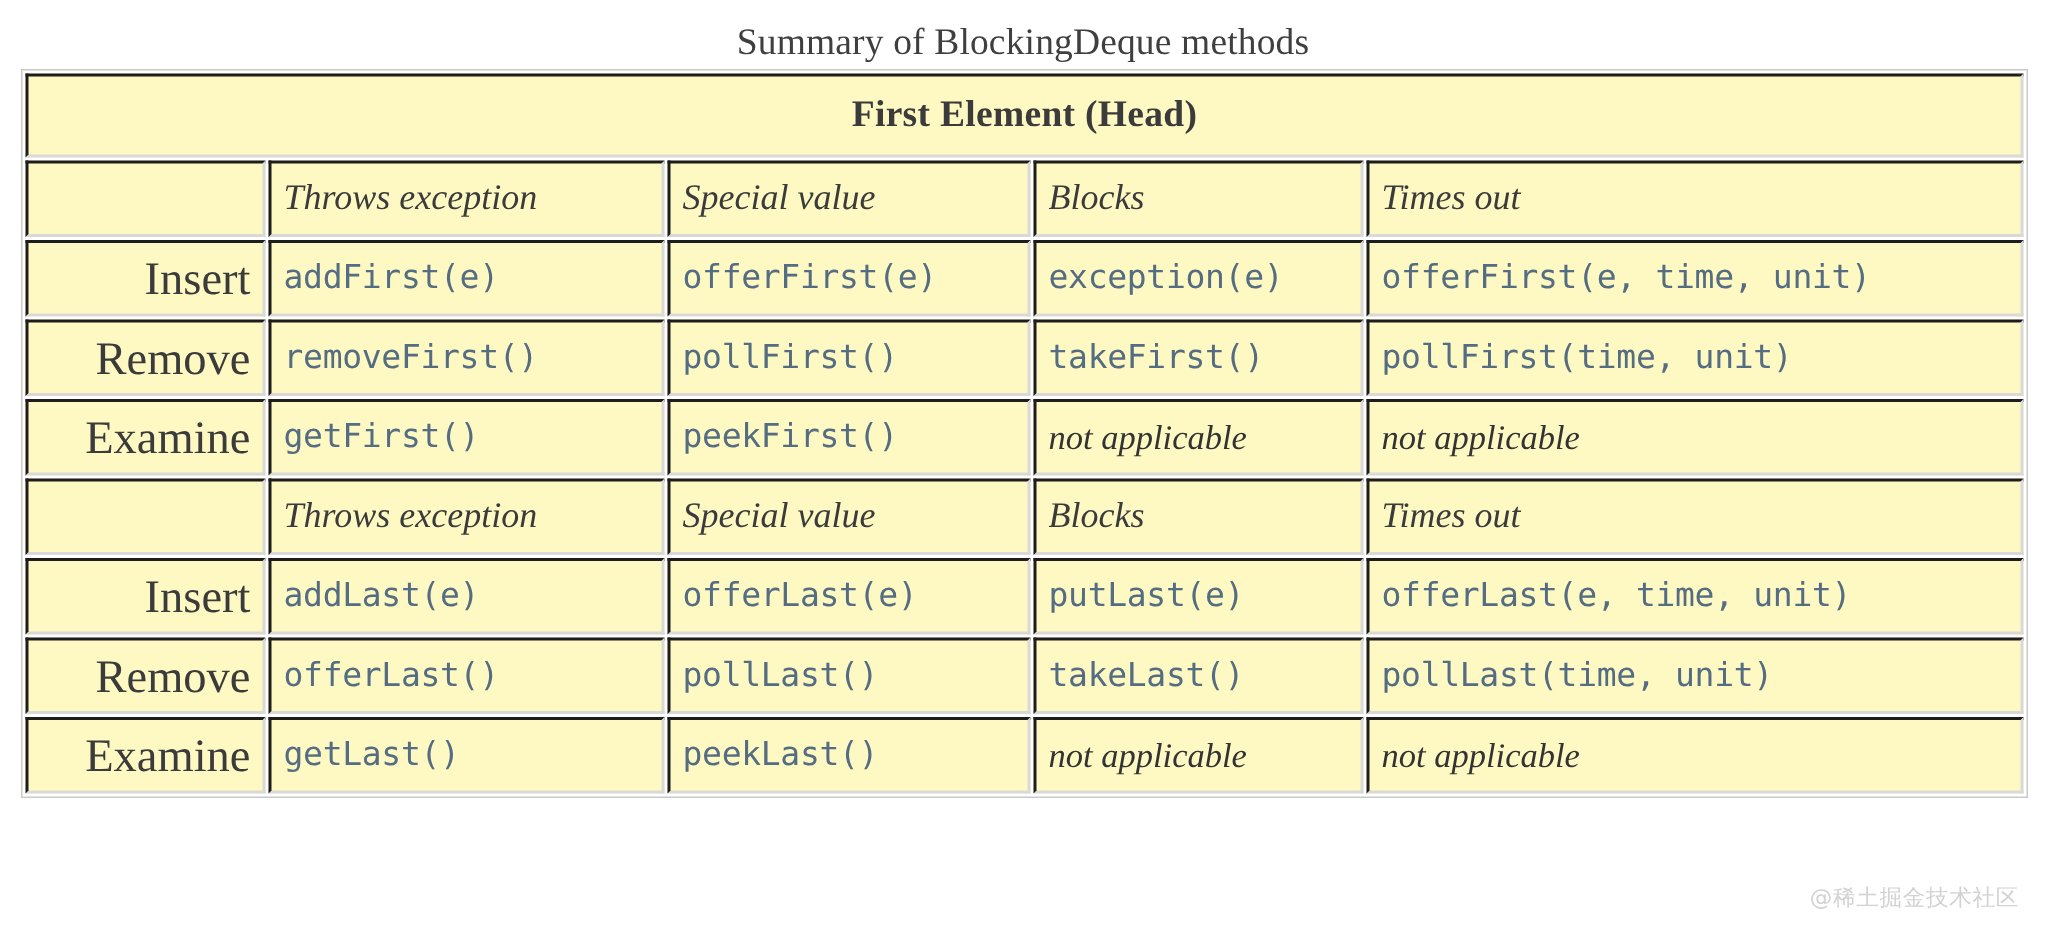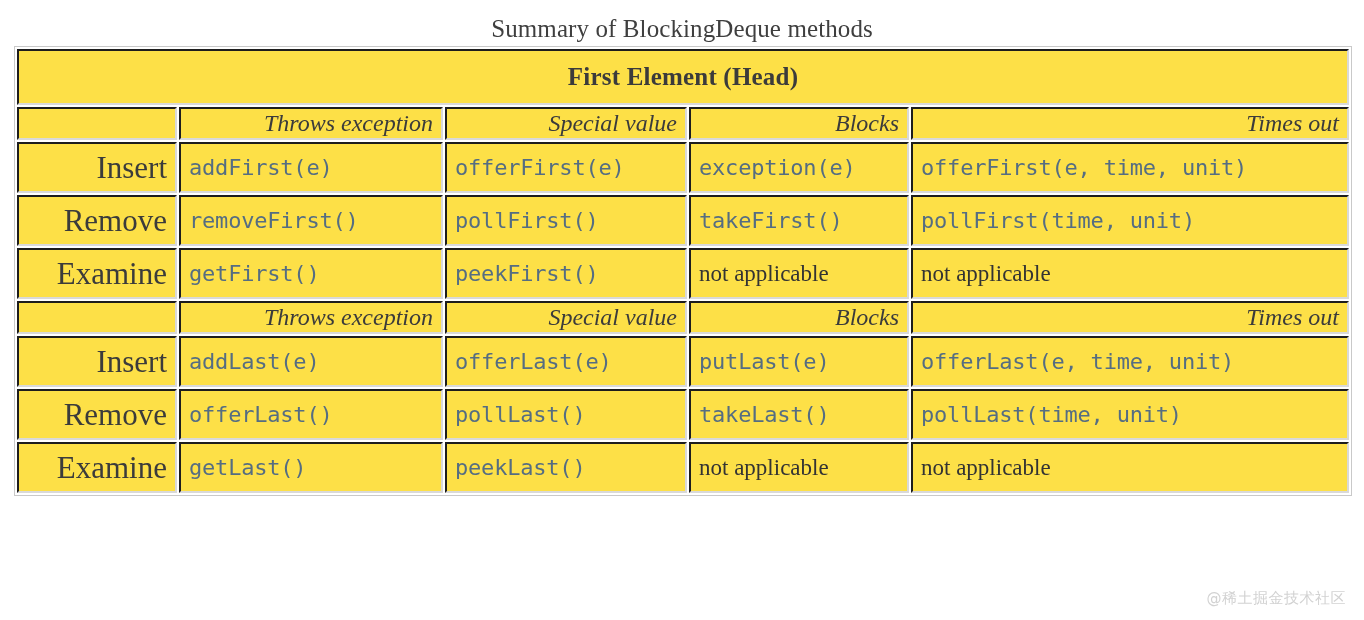--- a/index.html
+++ b/index.html
@@ -41,21 +41,21 @@
     border-spacing: 2px;
     border: 1px solid #c9c9c9;
     background: #ffffff;
     table-layout: fixed;
   }
 
   table.methods td {
     border: 2px solid #1d1d1d;
     border-right-color: #d9d9d9;
     border-bottom-color: #d9d9d9;
-    background: #fde047;
+    background: #fef9c3;
     padding: 0 8px;
     vertical-align: middle;
     box-sizing: border-box;
   }
 
   
   col.c0 { width: 160px; }
   col.c1 { width: 264px; }
   col.c2 { width: 242px; }
   col.c3 { width: 220px; }
@@ -66,27 +66,27 @@
     text-align: center;
     font-family: "Liberation Serif", "DejaVu Serif", serif;
     font-weight: bold;
     font-size: 25px;
     color: #3b3b3b;
     height: 56px;
     letter-spacing: 0.2px;
   }
 
   td.col-head {
-    text-align: right;
+    text-align: left;
     font-family: "Liberation Serif", "DejaVu Serif", serif;
     font-style: italic;
     font-weight: 400;
     font-size: 24px;
     color: #3b3b3b;
-    height: 33px;
+    height: 51px;
   }
 
   td.col-head.blank { }
 
   td.row-head {
     font-family: "Liberation Serif", "DejaVu Serif", serif;
     font-weight: normal;
     font-size: 31px;
     color: #3b3b3b;
     text-align: right;
@@ -99,20 +99,21 @@
     color: #556d82;
     text-align: left;
     height: 51px;
     white-space: nowrap;
     letter-spacing: -0.2px;
     margin-left: 16px;
   }
 
   td.na {
     font-family: "Liberation Serif", "DejaVu Serif", serif;
+    font-style: italic;
     font-size: 23px;
     color: #333333;
     text-align: left;
     height: 51px;
   }
 
   
   .watermark {
     position: absolute;
     right: 18px;

